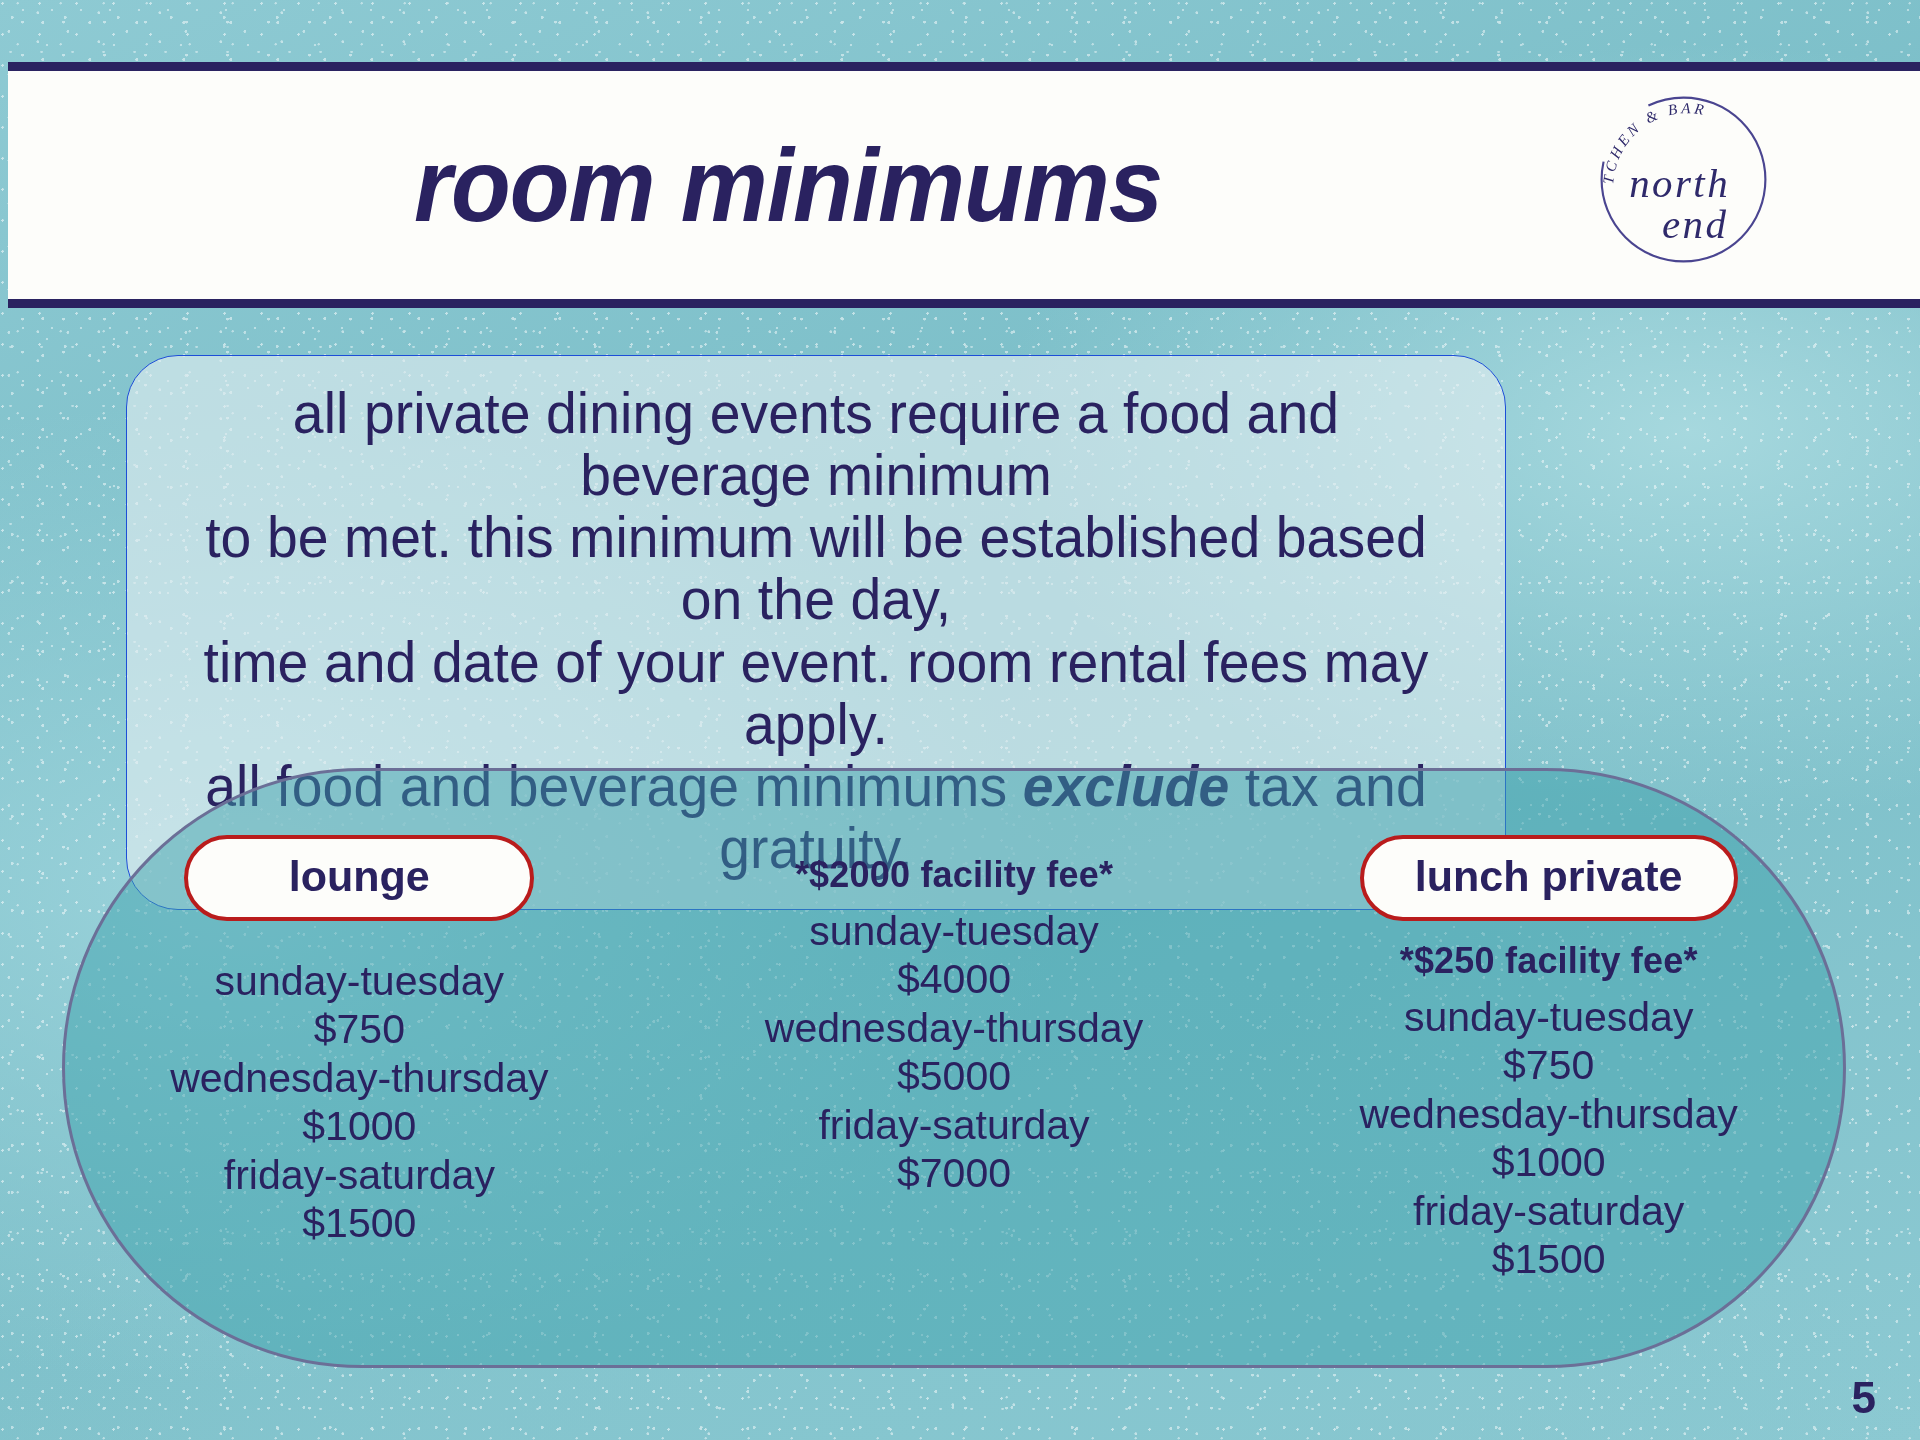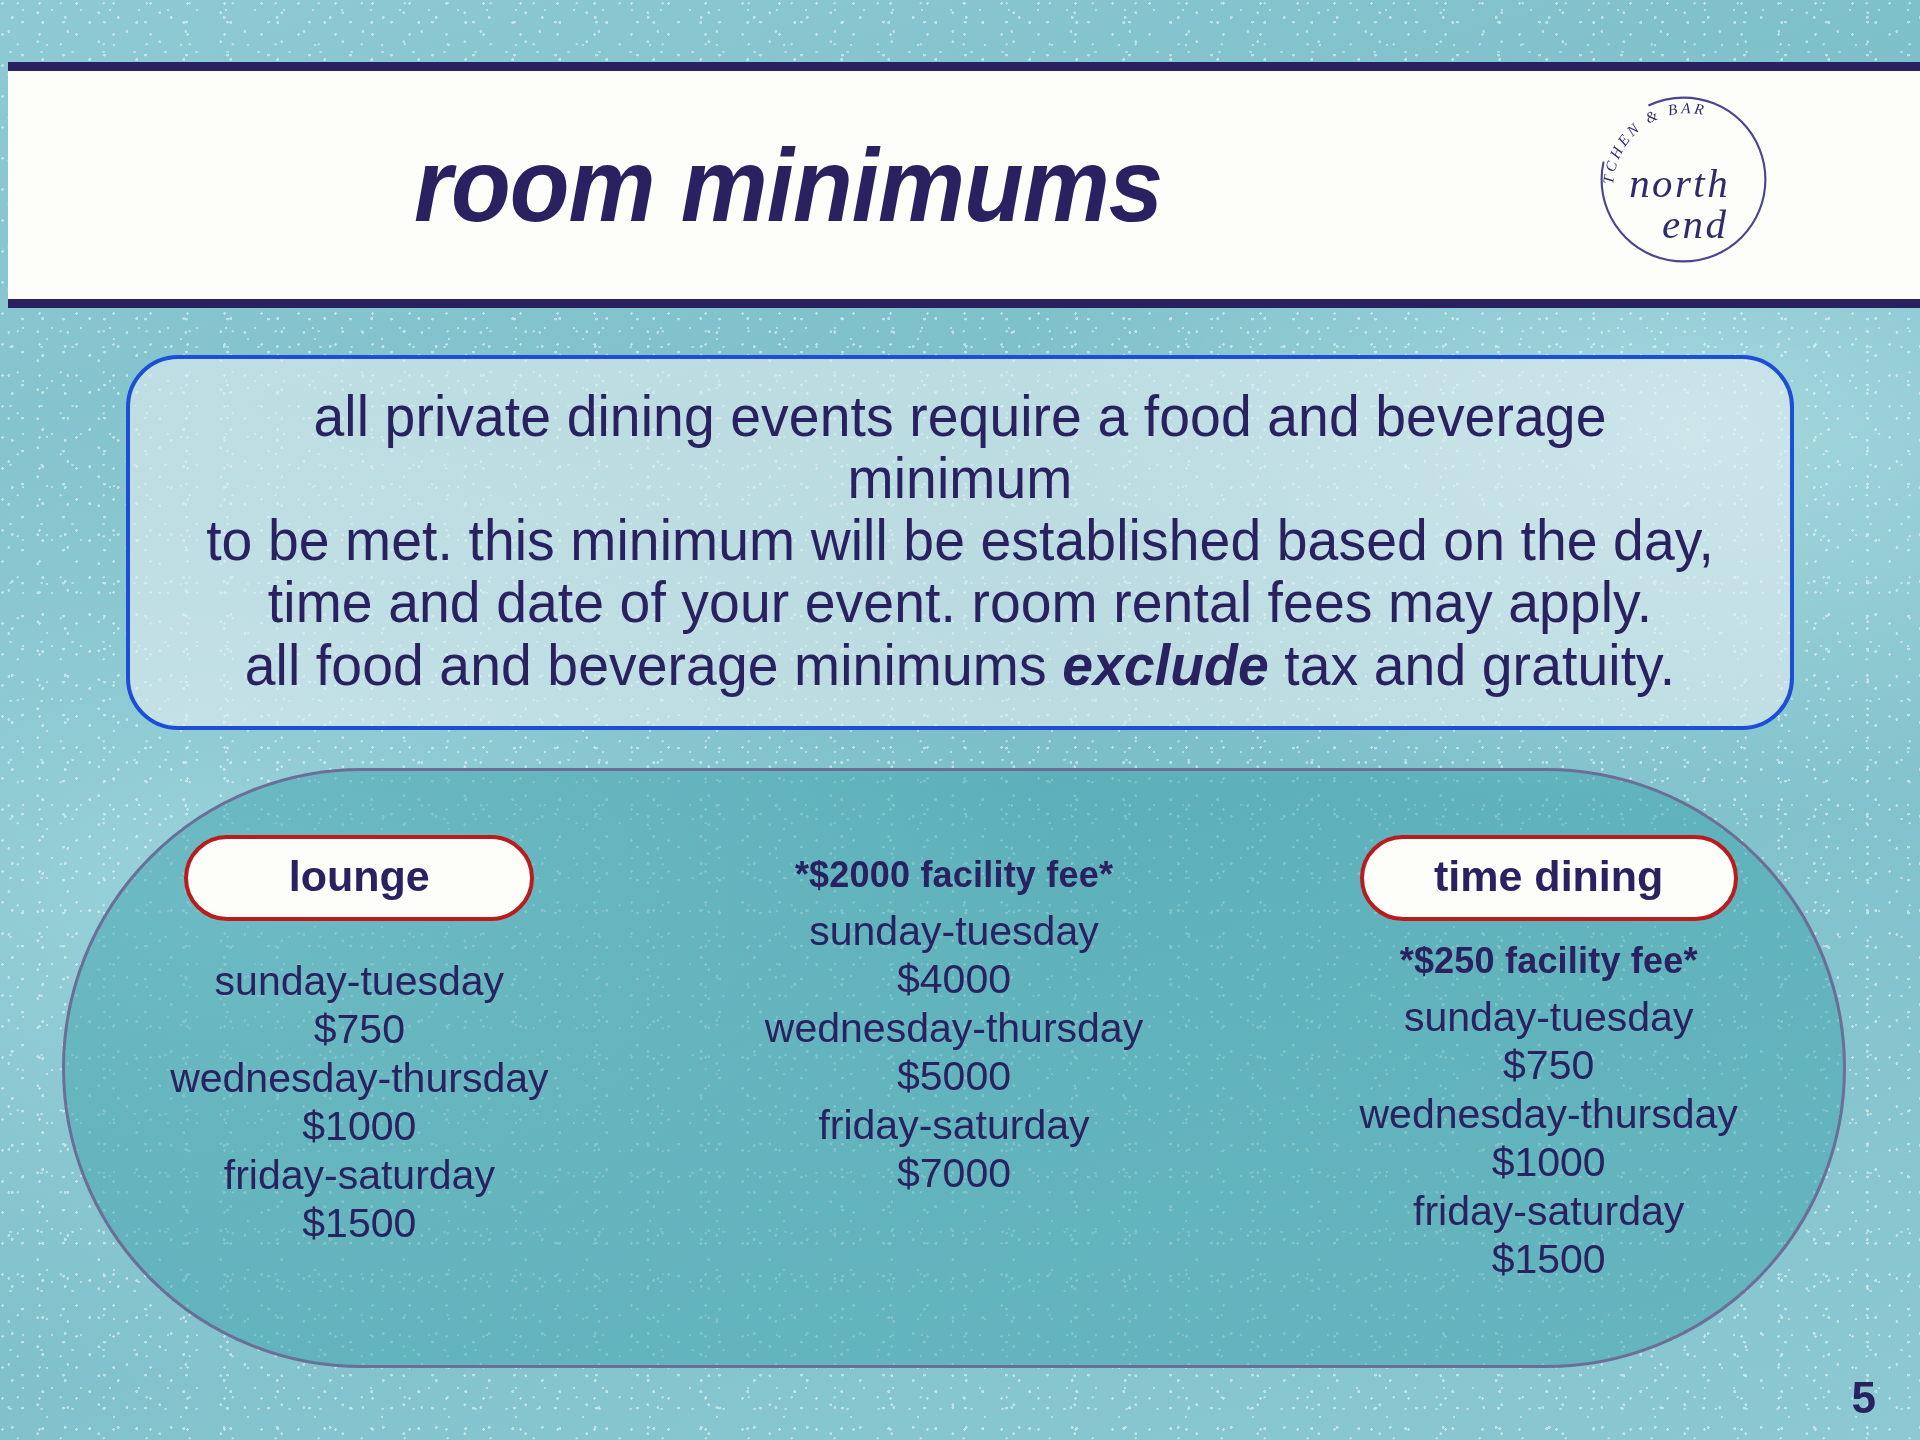--- a/index.html
+++ b/index.html
@@ -56,23 +56,23 @@
 
   
   .logo{
     position:absolute;left:1578px;top:82px;width:195px;height:195px;
   }
   .logo svg{display:block;width:195px;height:195px;overflow:visible;}
   .logo-txt{fill:#2f2a6b;}
 
   
   .intro{
-    position:absolute;left:126px;top:355px;width:1668px;
+    position:absolute;left:126px;top:355px;width:1380px;
     box-sizing:border-box;
-    border:4px solid #1d4ed8;
+    border:1px solid #1d4ed8;
     border-radius:52px;
     background:rgba(226,238,240,.62);
     padding:26px 44px 30px;
     text-align:center;
   }
   .intro p{
     margin:0;
     color:#2a2260;
     font-family:"Liberation Sans Narrow","Liberation Sans",sans-serif;
     font-size:57px;
@@ -195,21 +195,21 @@
       <div class="d">sunday-tuesday</div>
       <div class="p">$4000</div>
       <div class="d">wednesday-thursday</div>
       <div class="p">$5000</div>
       <div class="d">friday-saturday</div>
       <div class="p">$7000</div>
     </div>
   </div>
 
   <div class="col col-lunch">
-    <div class="pill">time dining</div>
+    <div class="pill">lunch private</div>
     <div class="fee">*$250 facility fee*</div>
     <div class="rows">
       <div class="d">sunday-tuesday</div>
       <div class="p">$750</div>
       <div class="d">wednesday-thursday</div>
       <div class="p">$1000</div>
       <div class="d">friday-saturday</div>
       <div class="p">$1500</div>
     </div>
   </div>

